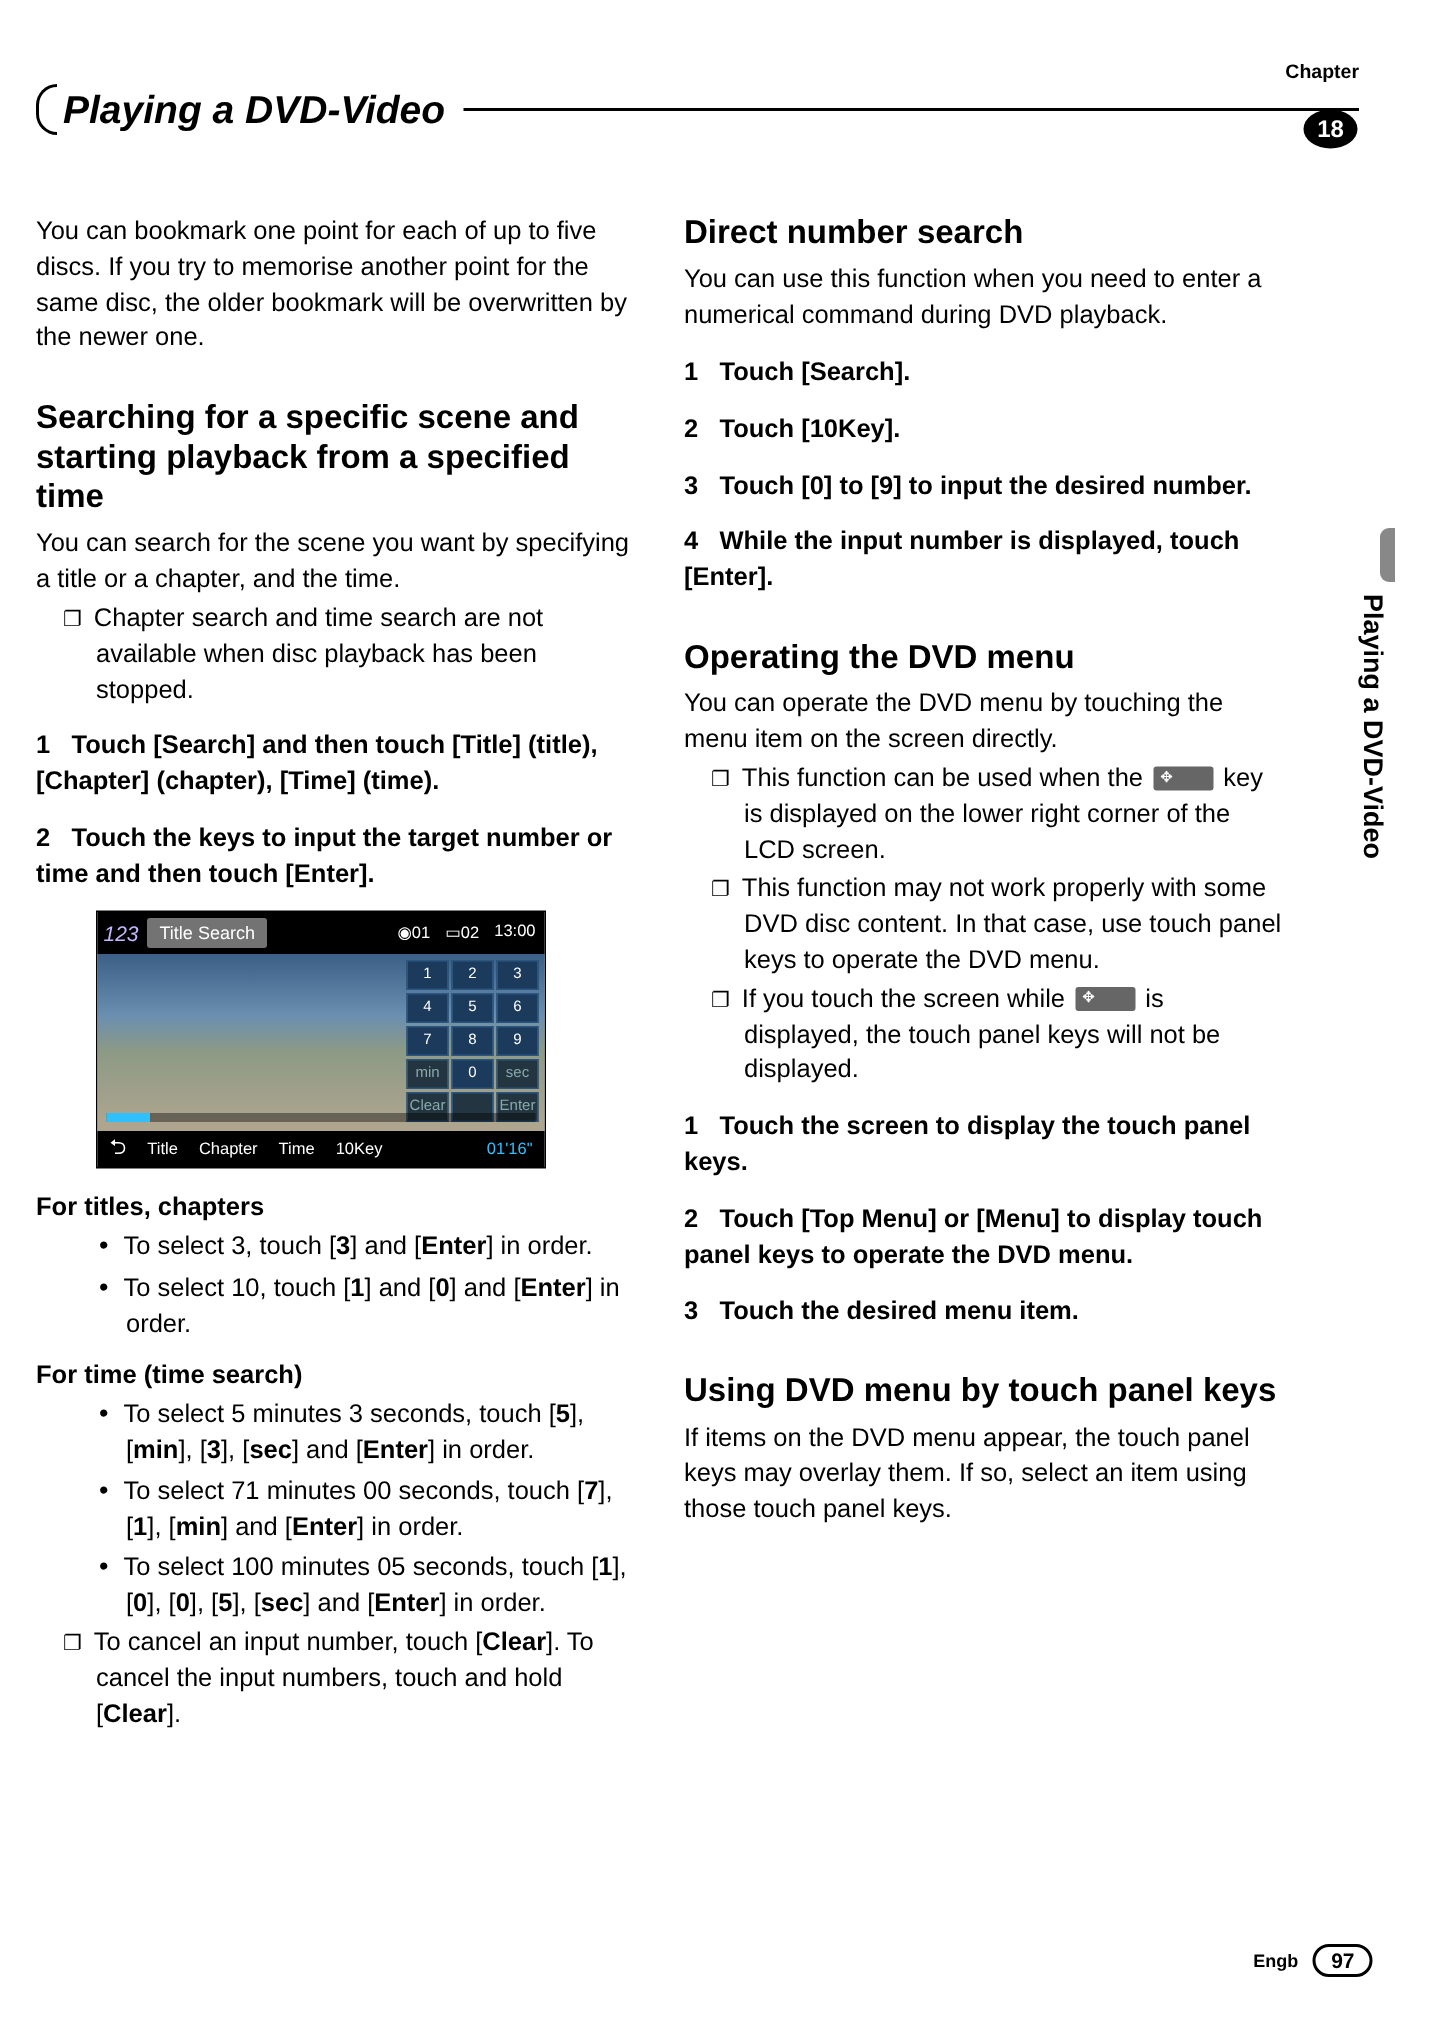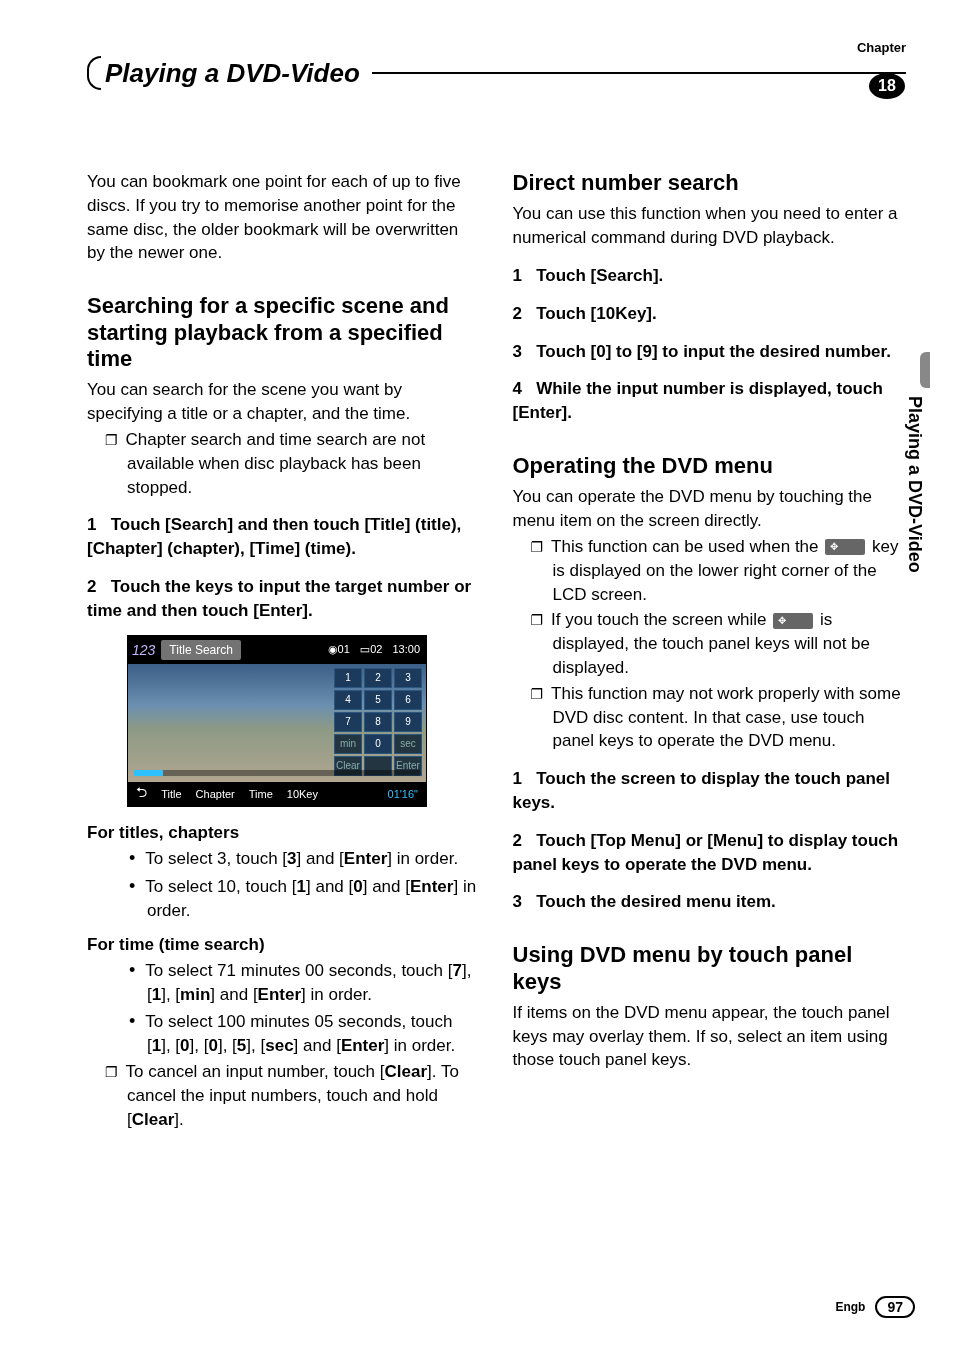--- a/index.html
+++ b/index.html
@@ -1,27 +1,27 @@
 <!DOCTYPE html>
 <html><head>
 <meta charset="utf-8">
 <style>
   * { box-sizing: border-box; margin: 0; padding: 0; }
   html, body { width: 954px; height: 1352px; background: #fff; font-family: "Helvetica Neue", Arial, sans-serif; color: #000; }
-  .page { position: relative; width: 954px; height: 1352px; padding: 34px 48px 38px 87px; }
+  .page { position: relative; width: 954px; height: 1352px; padding: 34px 48px 38px 24px; }
 
   .chapter-label { position: absolute; top: 40px; right: 48px; font-size: 13px; font-weight: 700; }
   .chapter-badge { position: absolute; top: 72px; right: 48px; }
 
   .title-bar { display: flex; align-items: center; margin-top: 22px; margin-bottom: 30px; }
   .title-bar .tcap { width: 14px; height: 34px; border: 2px solid #000; border-right: none; border-radius: 18px 0 0 18px; }
   .title-bar .ttext { font-size: 26px; font-weight: 800; font-style: italic; padding: 0 10px 0 4px; white-space: nowrap; }
   .title-bar .tline { flex: 1; border-top: 2px solid #000; margin-left: 2px; }
 
-  .cols { display: flex; gap: 32px; margin-top: 80px; }
+  .cols { display: flex; gap: 32px; margin-top: 52px; }
   .col { width: 400px; }
   .col p { font-size: 17px; line-height: 1.4; margin-bottom: 2px; }
 
   .h2 { font-size: 22px; font-weight: 800; line-height: 1.2; margin-bottom: 6px; }
   .sectop { margin-top: 28px; }
 
   .indent1 { margin-left: 40px; text-indent: -22px; }
   .indent-bullet { margin-left: 60px; text-indent: -18px; }
   .step { font-weight: 700; margin-top: 14px; }
   .subhead { font-weight: 700; margin-top: 10px; }
@@ -125,38 +125,39 @@
             <span>10Key</span>
             <span>01'16"</span>
         </div>
       </div>
 
       <p class="subhead">For titles, chapters</p>
       <p class="indent-bullet dot-icon"><span>To select 3, touch [</span><b>3</b><span>] and [</span><b>Enter</b><span>] in order.</span></p>
       <p class="indent-bullet dot-icon"><span>To select 10, touch [</span><b>1</b><span>] and [</span><b>0</b><span>] and [</span><b>Enter</b><span>] in order.</span></p>
 
       <p class="subhead">For time (time search)</p>
+      <p class="indent-bullet dot-icon"><span>To select 5 minutes 3 seconds, touch [</span><b>5</b><span>], [</span><b>min</b><span>], [</span><b>3</b><span>], [</span><b>sec</b><span>] and [</span><b>Enter</b><span>] in order.</span></p>
       <p class="indent-bullet dot-icon"><span>To select 71 minutes 00 seconds, touch [</span><b>7</b><span>], [</span><b>1</b><span>], [</span><b>min</b><span>] and [</span><b>Enter</b><span>] in order.</span></p>
       <p class="indent-bullet dot-icon"><span>To select 100 minutes 05 seconds, touch [</span><b>1</b><span>], [</span><b>0</b><span>], [</span><b>0</b><span>], [</span><b>5</b><span>], [</span><b>sec</b><span>] and [</span><b>Enter</b><span>] in order.</span></p>
       <p class="indent1 note-icon"><span>To cancel an input number, touch [</span><b>Clear</b><span>]. To cancel the input numbers, touch and hold [</span><b>Clear</b><span>].</span></p>
     </div>
 
     <div class="col">
       <div class="h2">Direct number search</div>
       <p>You can use this function when you need to enter a numerical command during DVD playback.</p>
       <p class="step"><span>1</span>&nbsp;&nbsp;&nbsp;<span>Touch [Search].</span></p>
       <p class="step"><span>2</span>&nbsp;&nbsp;&nbsp;<span>Touch [10Key].</span></p>
       <p class="step"><span>3</span>&nbsp;&nbsp;&nbsp;<span>Touch [0] to [9] to input the desired number.</span></p>
       <p class="step"><span>4</span>&nbsp;&nbsp;&nbsp;<span>While the input number is displayed, touch [Enter].</span></p>
 
       <div class="h2 sectop">Operating the DVD menu</div>
       <p>You can operate the DVD menu by touching the menu item on the screen directly.</p>
       <p class="indent1 note-icon"><span>This function can be used when the </span><span class="inline-icon">✥</span><span> key is displayed on the lower right corner of the LCD screen.</span></p>
+      <p class="indent1 note-icon">This function may not work properly with some DVD disc content. In that case, use touch panel keys to operate the DVD menu.</p>
       <p class="indent1 note-icon"><span>If you touch the screen while </span><span class="inline-icon">✥</span><span> is displayed, the touch panel keys will not be displayed.</span></p>
-      <p class="indent1 note-icon">This function may not work properly with some DVD disc content. In that case, use touch panel keys to operate the DVD menu.</p>
 
       <p class="step"><span>1</span>&nbsp;&nbsp;&nbsp;<span>Touch the screen to display the touch panel keys.</span></p>
       <p class="step"><span>2</span>&nbsp;&nbsp;&nbsp;<span>Touch [Top Menu] or [Menu] to display touch panel keys to operate the DVD menu.</span></p>
       <p class="step"><span>3</span>&nbsp;&nbsp;&nbsp;<span>Touch the desired menu item.</span></p>
 
       <div class="h2 sectop">Using DVD menu by touch panel keys</div>
       <p>If items on the DVD menu appear, the touch panel keys may overlay them. If so, select an item using those touch panel keys.</p>
     </div>
   </div>
 

